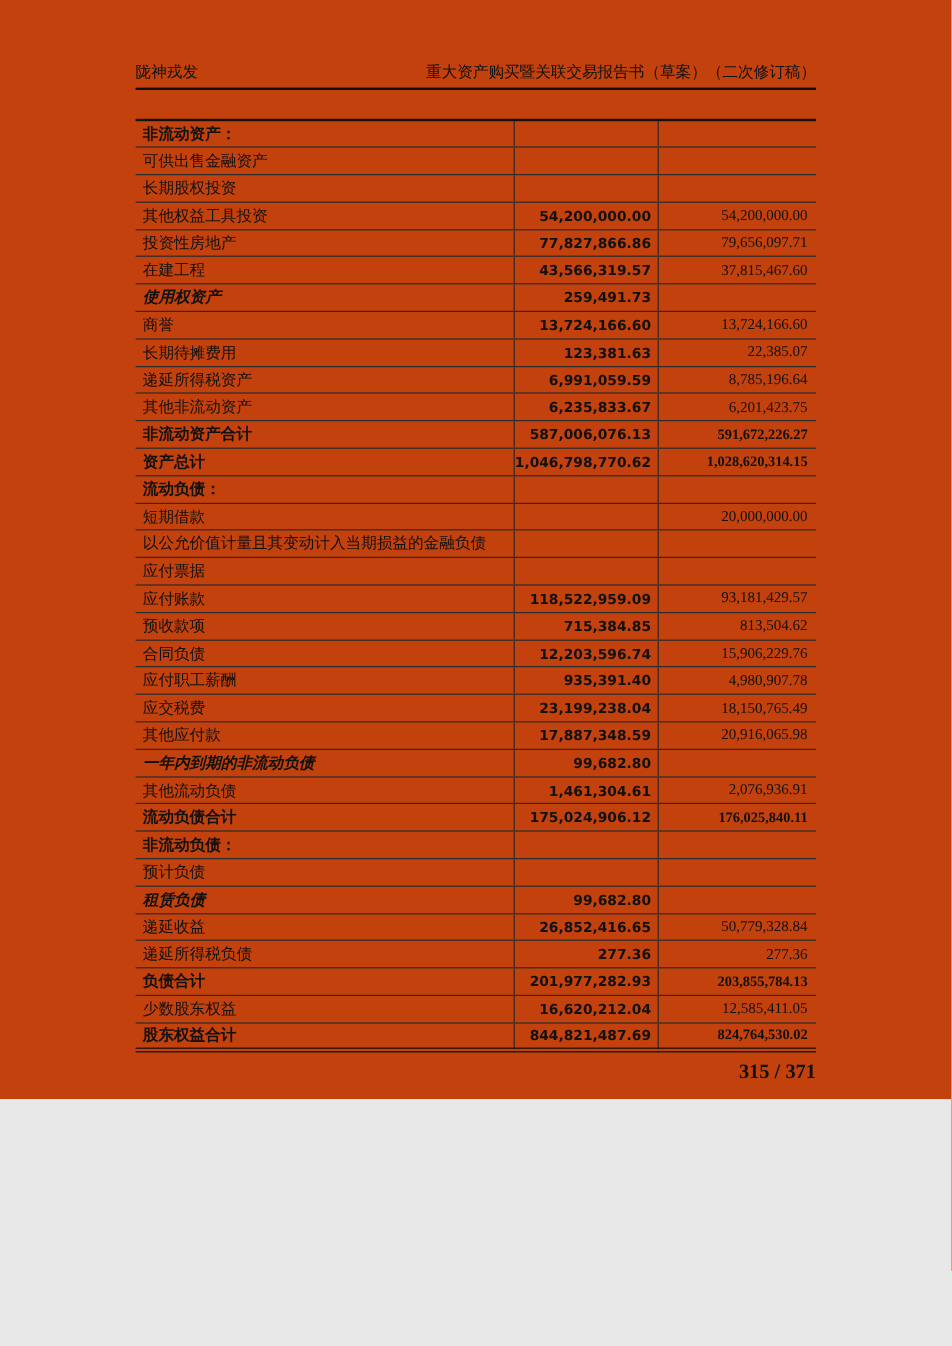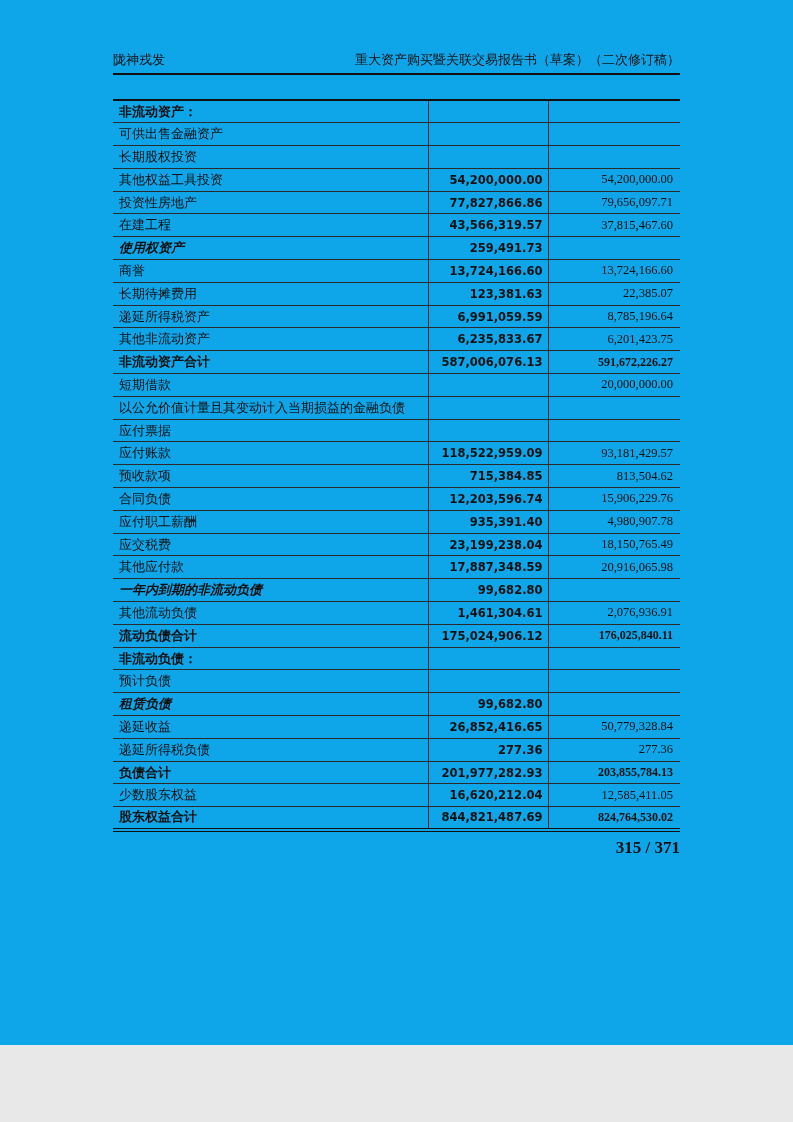--- a/index.html
+++ b/index.html
@@ -1,22 +1,22 @@
 <!DOCTYPE html>
 <html><head>
 <meta charset="utf-8">
 <style>
   * { margin: 0; padding: 0; box-sizing: border-box; }
   html, body { background: #e8e8e8; }
   .page {
     position: relative;
     width: 793px;
-    height: 1045px;
+    height: 916px;
     margin: 0 auto;
-    background: #0ea5e9;
+    background: #c2410c;
     font-family: "Liberation Serif", "DejaVu Serif", serif;
     color: #111;
     overflow: hidden;
   }
   .content {
     position: absolute;
     left: 113px;
     width: 567px;
     top: 0;
   }
@@ -164,20 +164,30 @@
           <tr class="normal">
     <td class="col-label">其他非流动资产</td>
     <td class="col-cur">6,235,833.67</td>
     <td class="col-prior">6,201,423.75</td>
   </tr>
           <tr class="total">
     <td class="col-label">非流动资产合计</td>
     <td class="col-cur">587,006,076.13</td>
     <td class="col-prior">591,672,226.27</td>
   </tr>
+          <tr class="total">
+    <td class="col-label">资产总计</td>
+    <td class="col-cur">1,046,798,770.62</td>
+    <td class="col-prior">1,028,620,314.15</td>
+  </tr>
+          <tr class="section">
+    <td class="col-label">流动负债：</td>
+    <td class="col-cur"></td>
+    <td class="col-prior"></td>
+  </tr>
           <tr class="normal">
     <td class="col-label">短期借款</td>
     <td class="col-cur"></td>
     <td class="col-prior">20,000,000.00</td>
   </tr>
           <tr class="normal">
     <td class="col-label">以公允价值计量且其变动计入当期损益的金融负债</td>
     <td class="col-cur"></td>
     <td class="col-prior"></td>
   </tr>

